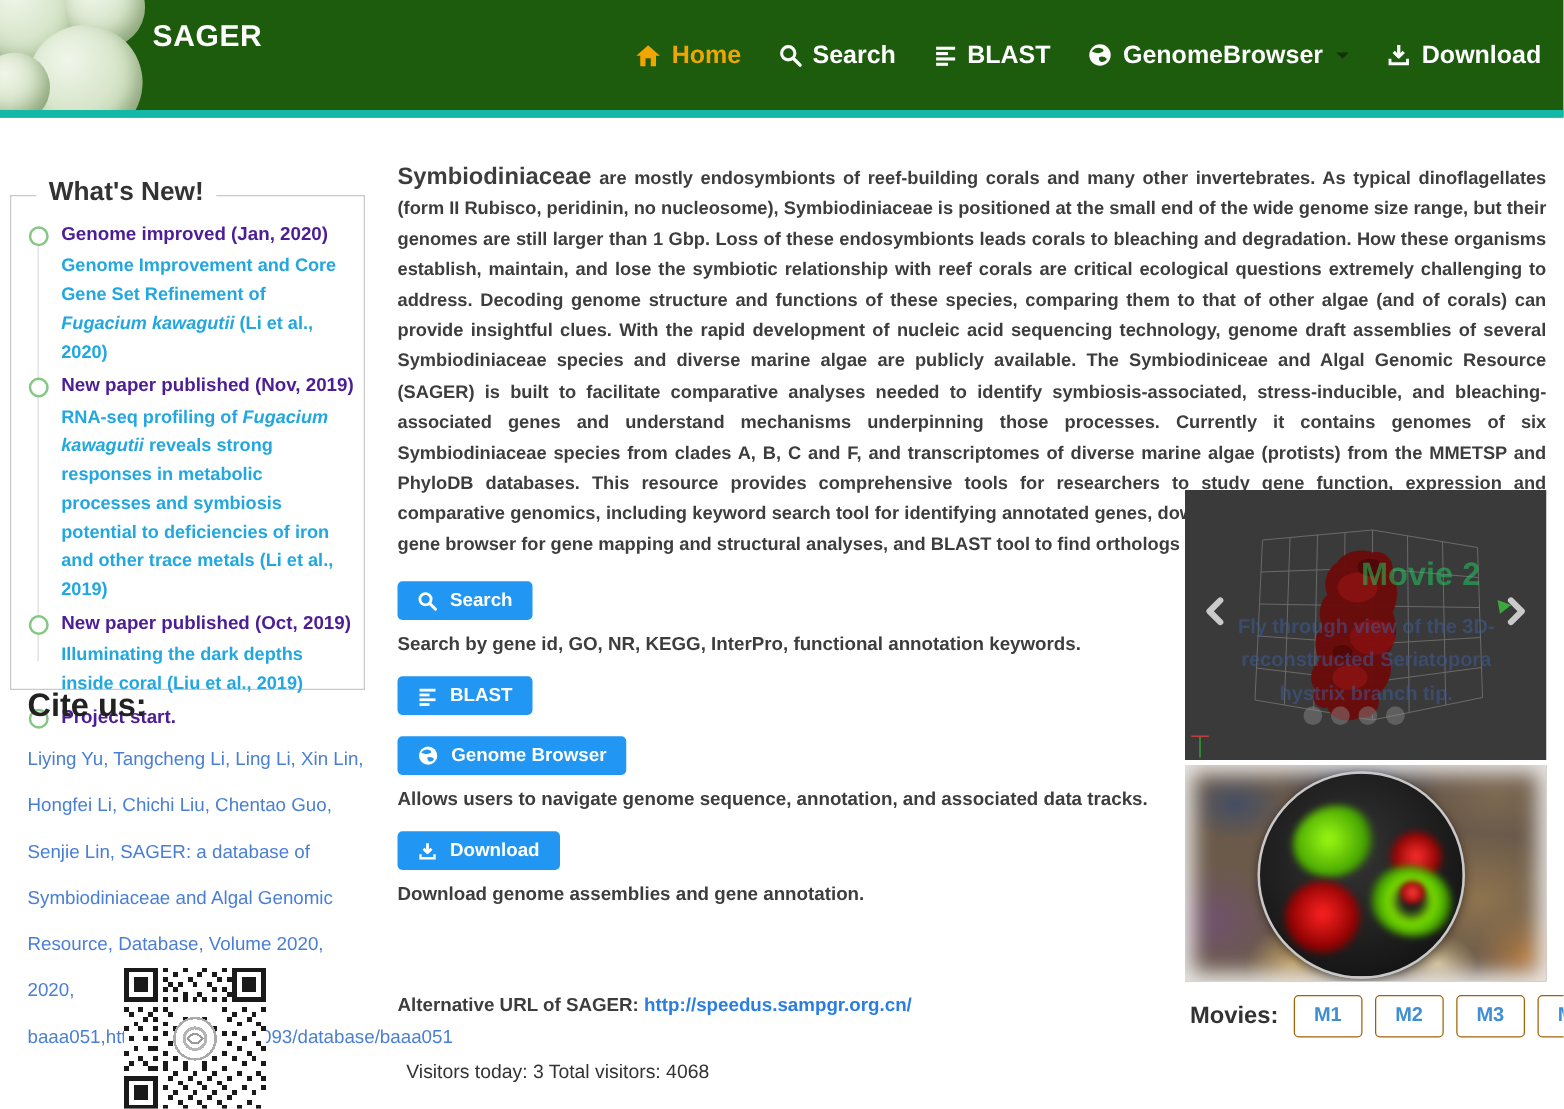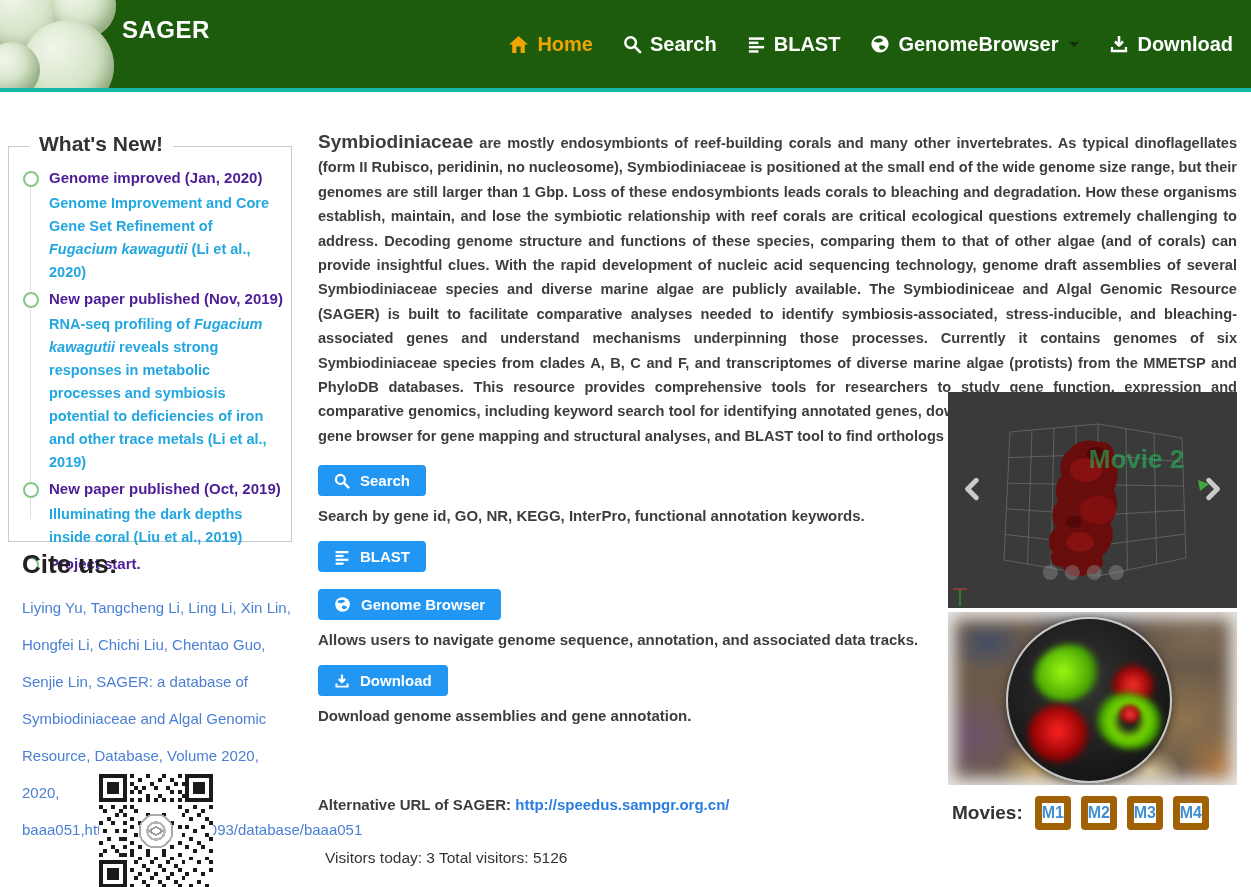--- a/index.html
+++ b/index.html
@@ -1,39 +1,39 @@
 <!DOCTYPE html>
 <html><head>
 <meta charset="utf-8">
 <style>
   html,body{margin:0;padding:0;background:#fff;}
   .page{position:relative;width:1251px;height:887px;background:#fff;overflow:hidden;
         font-family:"Liberation Sans",sans-serif;}
 
   
-  .site-header{position:absolute;left:0;top:0;width:1251px;height:88px;background:#1d5c0d;border-bottom:4px solid #14b8a6;}
+  .site-header{position:absolute;left:0;top:0;width:1251px;height:88px;background:#1d5c0d;border-bottom:6px solid #14b8a6;}
   .logo{position:absolute;left:0;top:0;width:120px;height:88px;overflow:hidden;}
   .cell{position:absolute;border-radius:50%;
         background:radial-gradient(circle at 35% 30%, #f0f6ea, #cfe0c0 62%, #a3bf92 96%);
         box-shadow:inset -6px -8px 14px rgba(70,100,50,.38);}
   .cell.c1{left:-18px;top:-30px;width:84px;height:84px;}
   .cell.c2{left:52px;top:-26px;width:64px;height:64px;}
   .cell.c3{left:22px;top:20px;width:92px;height:92px;}
   .cell.c4{left:-16px;top:42px;width:56px;height:56px;}
   .brand-title{position:absolute;left:122px;top:16px;color:#fff;font-size:24px;font-weight:bold;letter-spacing:.5px;}
   .brand-sub{position:absolute;left:122px;top:57px;color:#fff;font-size:12.5px;font-weight:bold;margin-top:36px;}
   .nav{position:absolute;right:18px;top:0;height:88px;display:flex;align-items:center;gap:30px;}
   .nav-item{display:flex;align-items:center;gap:8px;color:#fff;font-size:20px;font-weight:bold;cursor:pointer;white-space:nowrap;}
   .nav-item.active{color:#f0a500;}
   .nav-icon{display:inline-flex;}
   .caret-down{width:0;height:0;border-left:5px solid transparent;border-right:5px solid transparent;
               border-top:5px solid rgba(0,0,0,.45);margin-left:3px;}
 
   
-  .whats-new{position:absolute;left:8px;top:146px;width:282px;height:394px;border:1px solid #c9c9c9;background:#fff;}
+  .whats-new{position:absolute;left:8px;top:156px;width:282px;height:394px;border:1px solid #c9c9c9;background:#fff;}
   .wn-title{position:absolute;top:-15px;left:20px;background:#fff;padding:0 10px;font-size:21px;font-weight:bold;color:#333;}
   .wn-body{position:absolute;left:0;top:0;right:8px;bottom:0;padding-top:22px;}
   .timeline-line{position:absolute;left:21px;top:34px;bottom:22px;width:1px;background:#ddd;}
   .wn-item{position:relative;padding-left:40px;margin-bottom:6px;}
   .wn-dot{position:absolute;left:14px;top:2px;width:12px;height:12px;border:2px solid #86c786;border-radius:50%;background:#fff;}
   .wn-item-title{font-size:15px;font-weight:bold;color:#4c1d95;}
   .wn-link{margin-top:6px;font-size:14.5px;font-weight:bold;color:#22a7e0;line-height:23px;cursor:pointer;}
   .wn-link i{font-style:italic;}
 
   
@@ -86,21 +86,21 @@
   .blob.r2{left:104px;top:46px;width:42px;height:40px;
            background:radial-gradient(circle at 50% 50%, #ff3030, #8f0202 62%, transparent 80%);}
   .blob.g2{left:88px;top:74px;width:66px;height:56px;transform:rotate(12deg);
            background:radial-gradient(circle at 50% 50%, rgba(0,0,0,0) 18%, #7ee400 40%, #3f9b00 66%, transparent 80%);}
   .blob.r3{left:112px;top:86px;width:20px;height:18px;filter:blur(2px);
            background:radial-gradient(circle, #ff4040, #9c0404 70%, transparent 85%);}
 
   
   .movies-row{position:absolute;left:952px;top:796px;display:flex;align-items:center;gap:10px;}
   .movies-label{font-size:19px;font-weight:bold;color:#333;margin-right:2px;}
-  .movie-btn{width:36px;height:34px;background:#fff;border:7px solid #a16207;border-radius:4px;color:#3f8fd2;
+  .movie-btn{width:55px;height:34px;background:#fff;border:1px solid #a16207;border-radius:4px;color:#3f8fd2;
              font-size:16px;font-weight:bold;display:flex;align-items:center;justify-content:center;cursor:pointer;font-family:inherit;}
 
   
   .visitors{position:absolute;left:325px;top:849px;font-size:15.5px;color:#333;display:flex;gap:4px;}
 </style>
 </head>
 <body>
 
 <div class="page">
 
@@ -321,20 +321,21 @@
       <ellipse cx="132" cy="150" rx="14" ry="10" fill="#a81818" opacity="0.45"></ellipse>
       <ellipse cx="148" cy="62" rx="10" ry="7" fill="#3f0505" opacity="0.6"></ellipse>
       <ellipse cx="126" cy="130" rx="8" ry="6" fill="#420606" opacity="0.55"></ellipse>
       <path d="M250 88 l11 4 -9 7 z" fill="#3dbb3d" opacity="0.85"></path>
       <g stroke-width="1.2">
         <line x1="12" y1="197" x2="12" y2="214" stroke="#2fa32f"></line>
         <line x1="5" y1="197" x2="19" y2="197" stroke="#c04040"></line>
       </g>
     </svg>
     <div class="car-title">Movie 2</div>
+    <div class="car-caption">Fly through view of the 3D-reconstructed Seriatopora hystrix branch tip.</div>
     <div class="car-arrow left">
       <svg width="26" height="26" viewBox="0 0 24 24">
           <polyline points="15,4 7,12 15,20" fill="none" stroke="#e4e4e4" stroke-width="4.5" stroke-linecap="round" stroke-linejoin="round"></polyline>
         </svg>
     </div>
     <div class="car-arrow right">
       <svg width="26" height="26" viewBox="0 0 24 24">
           <polyline points="9,4 17,12 9,20" fill="none" stroke="#e4e4e4" stroke-width="4.5" stroke-linecap="round" stroke-linejoin="round"></polyline>
         </svg>
     </div>
@@ -359,16 +360,16 @@
   <div class="movies-row">
     <span class="movies-label">Movies:</span>
     <button class="movie-btn">M1</button>
     <button class="movie-btn">M2</button>
     <button class="movie-btn">M3</button>
     <button class="movie-btn">M4</button>
   </div>
 
   <div class="visitors">
     <span>Visitors today: 3</span>
-    <span>Total visitors: 5126</span>
+    <span>Total visitors: 4068</span>
   </div>
 
 </div>
 
 </body></html>

